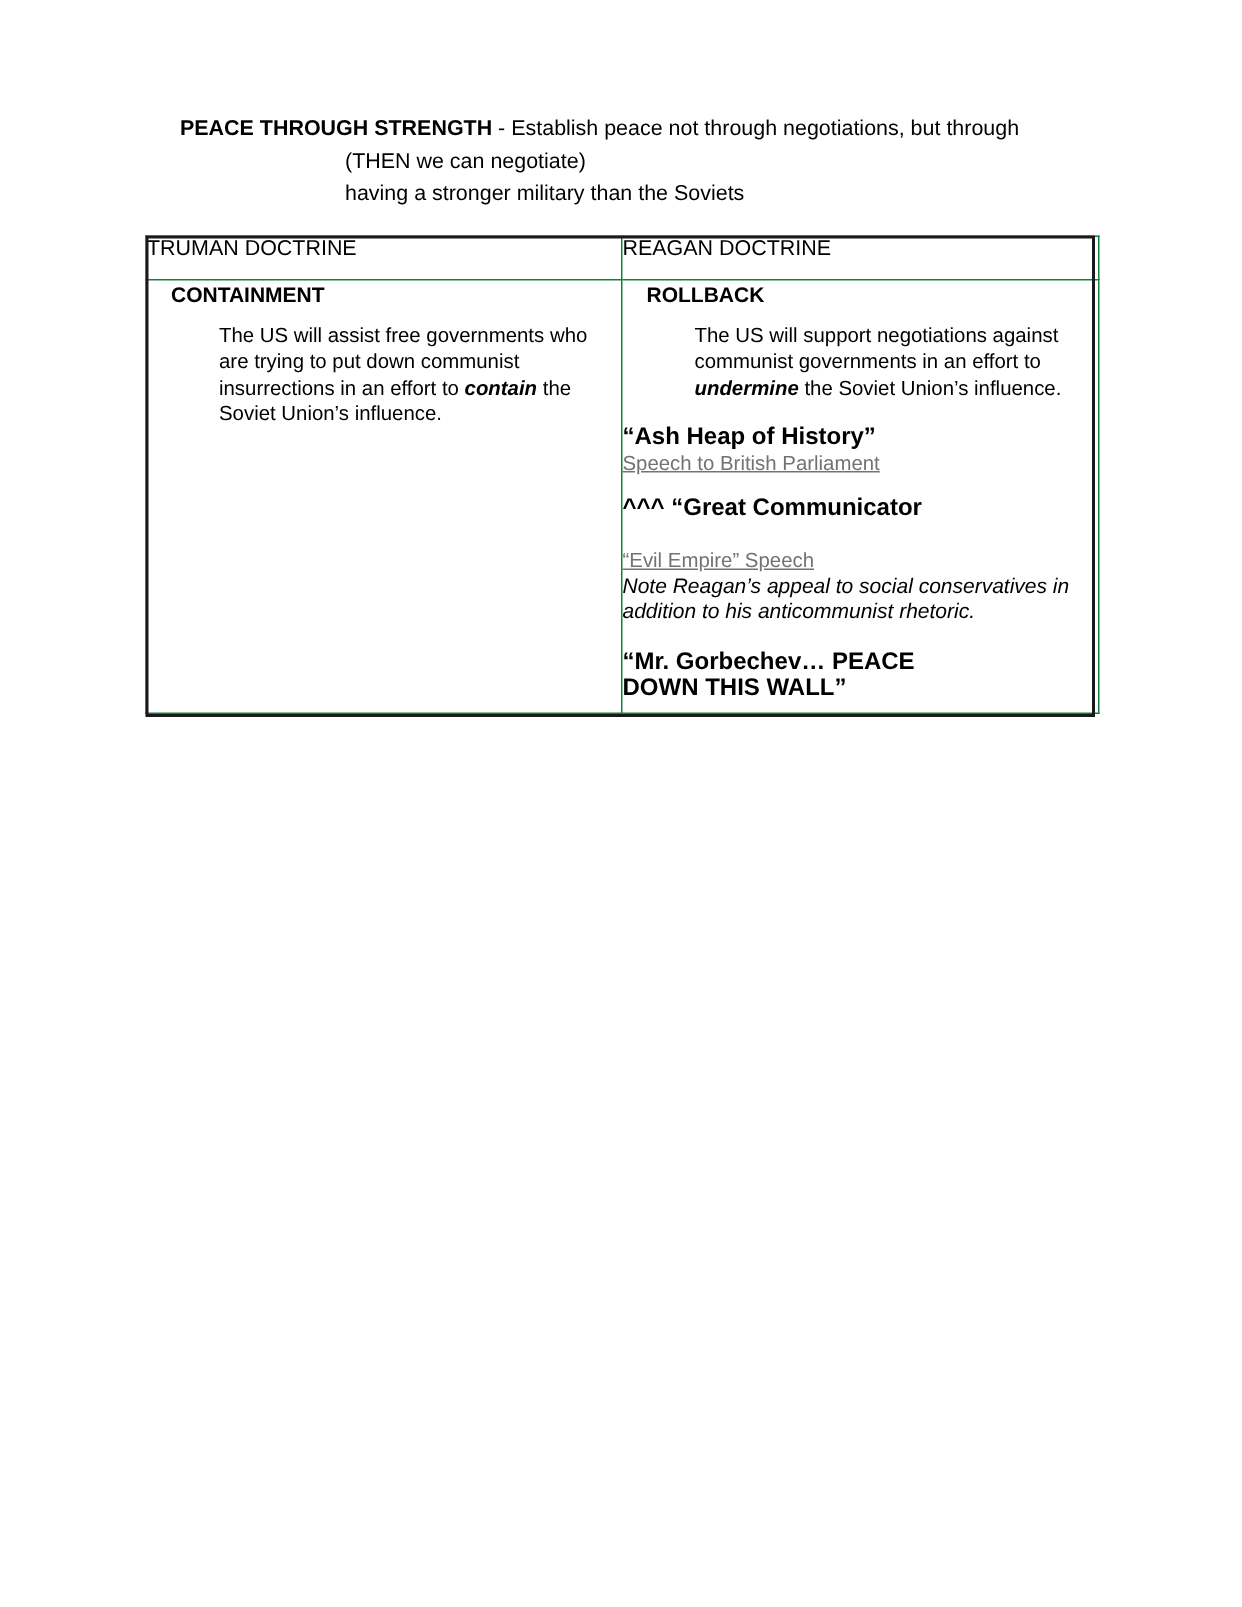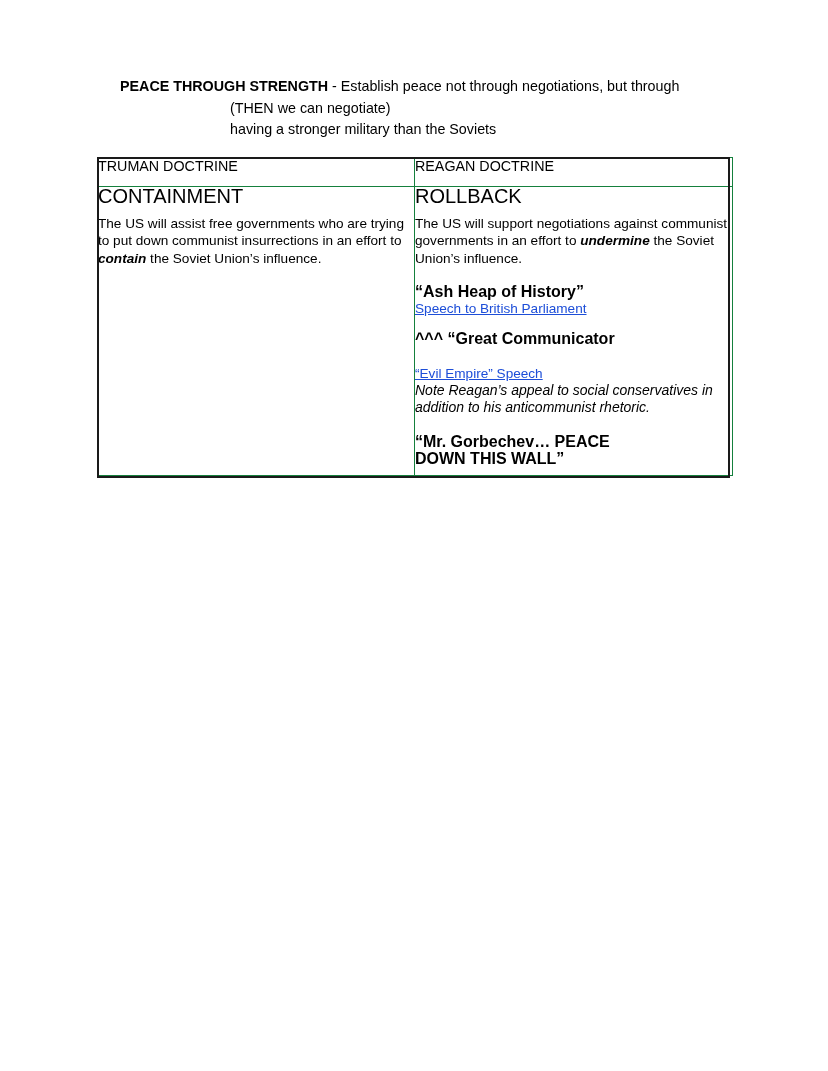--- a/index.html
+++ b/index.html
@@ -83,46 +83,48 @@
 
   .body-cell {
     height: 289px;
     padding: 7px 9px 0 7px;
     box-sizing: border-box;
     font-size: 13.6px;
     line-height: 17.3px;
   }
 
   .sub-head {
-    font-weight: normal;
-    font-size: 20px;
+    font-weight: bold;
+    font-size: 14px;
     line-height: 18px;
     margin: 0 0 10px 0;
+    padding-left: 16px;
   }
 
   .para {
     margin: 0 0 16px 0;
     font-size: 13.6px;
     line-height: 17.3px;
+    padding-left: 48px;
   }
 
   .para em.bi {
     font-weight: bold;
     font-style: italic;
   }
 
   .quote-line {
     margin: 0;
     font-size: 16px;
     line-height: 17.3px;
     font-weight: bold;
   }
 
   a.doclink {
-    color: #1d4ed8;
+    color: #737373;
     text-decoration: underline;
     font-size: 13.6px;
     line-height: 17.3px;
     display: inline-block;
   }
 
   .note-italic {
     font-style: italic;
     font-size: 14px;
     line-height: 17.3px;

